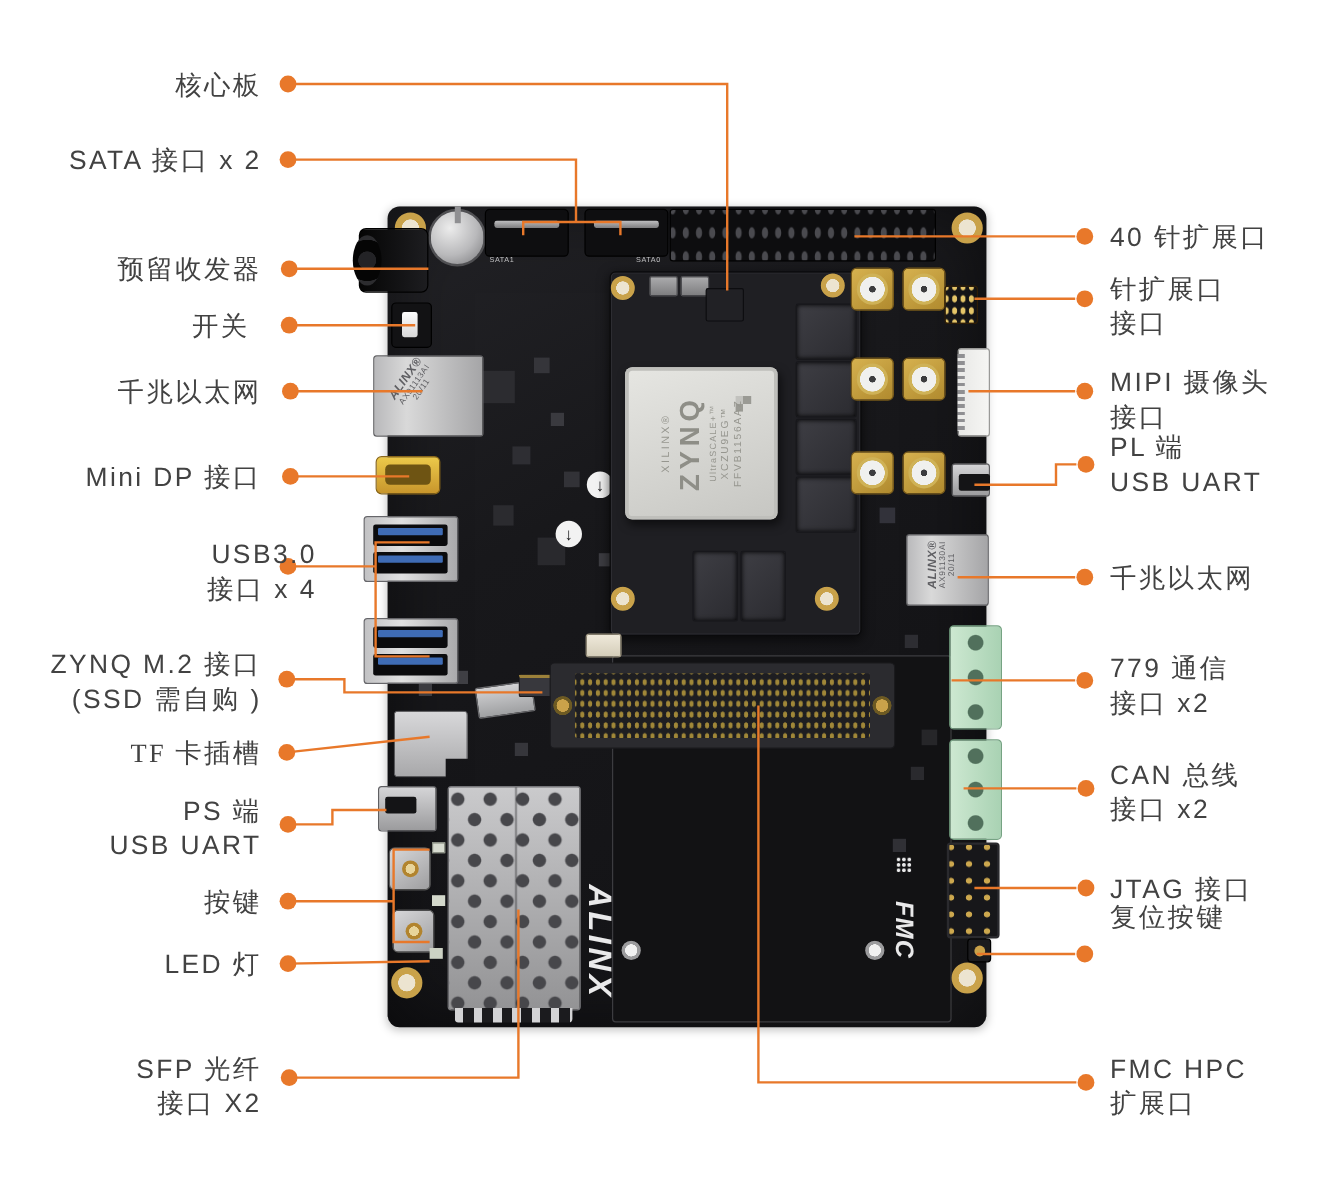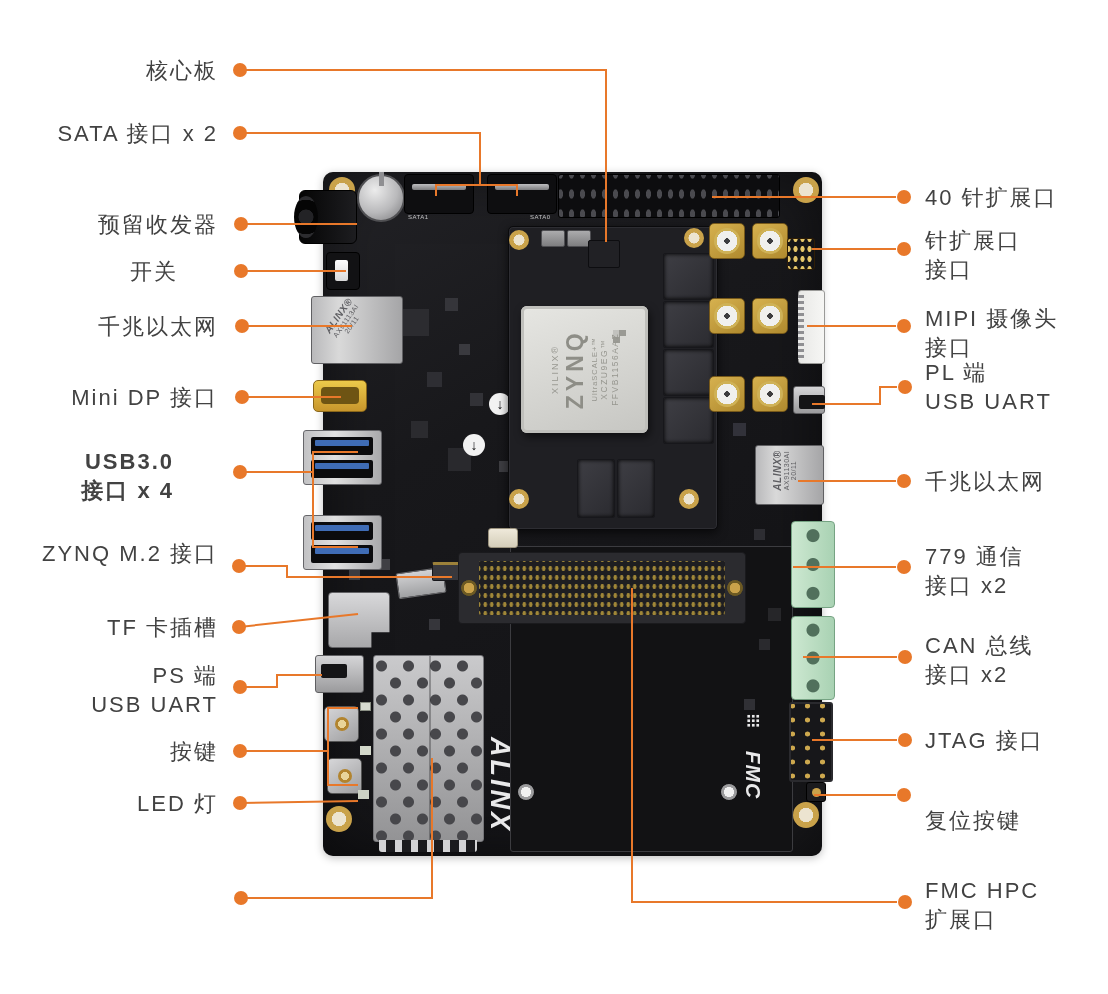--- a/index.html
+++ b/index.html
@@ -336,49 +336,54 @@
 
   <div class="lbl l" style="right:890px;top:56px;">
       <div>核心板</div>
     </div>
   <div class="lbl l" style="right:890px;top:119px;">
       <div>SATA 接口 x 2</div>
     </div>
   <div class="lbl l" style="right:890px;top:210px;">
       <div>预留收发器</div>
     </div>
-  <div class="lbl l" style="right:930px;top:257px;">
+  <div class="lbl l" style="right:900px;top:257px;">
       <div>开关</div>
     </div>
   <div class="lbl l" style="right:890px;top:312px;">
       <div>千兆以太网</div>
     </div>
   <div class="lbl l" style="right:890px;top:383px;">
       <div>Mini DP 接口</div>
     </div>
-  <div class="lbl l" style="right:934px;top:447px;font-weight:bold;">
+  <div class="lbl l" style="right:844px;top:447px;">
       <div>USB3.0</div>
       <div>接口 x 4</div>
     </div>
   <div class="lbl l" style="right:890px;top:539px;">
       <div>ZYNQ M.2 接口</div>
-    </div>
-  <div class="lbl l" style="right:890px;top:613px;">
+      <div>(SSD 需自购 )</div>
+    </div>
+  <div class="lbl l" style="right:890px;top:613px;font-family:Liberation Serif, serif;">
       <div>TF 卡插槽</div>
     </div>
   <div class="lbl l" style="right:890px;top:661px;">
       <div>PS 端</div>
       <div>USB UART</div>
     </div>
   <div class="lbl l" style="right:890px;top:737px;">
       <div>按键</div>
     </div>
   <div class="lbl l" style="right:890px;top:789px;">
       <div>LED 灯</div>
     </div>
+  <div class="lbl l" style="right:890px;top:876px;">
+      <div>SFP 光纤</div>
+      <div>接口 X2</div>
+    </div>
 
   <div class="lbl r" style="left:925px;top:183px;">
       <div>40 针扩展口</div>
     </div>
   <div class="lbl r" style="left:925px;top:226px;">
       <div>针扩展口</div>
       <div>接口</div>
     </div>
   <div class="lbl r" style="left:925px;top:304px;">
       <div>MIPI 摄像头</div>
@@ -395,21 +400,21 @@
       <div>779 通信</div>
       <div>接口 x2</div>
     </div>
   <div class="lbl r" style="left:925px;top:631px;">
       <div>CAN 总线</div>
       <div>接口 x2</div>
     </div>
   <div class="lbl r" style="left:925px;top:726px;">
       <div>JTAG 接口</div>
     </div>
-  <div class="lbl r" style="left:925px;top:806px;text-align:center;">
+  <div class="lbl r" style="left:925px;top:750px;text-align:center;">
       <div>复位按键</div>
     </div>
   <div class="lbl r" style="left:925px;top:876px;">
       <div>FMC HPC</div>
       <div>扩展口</div>
     </div>
 
 </div>
 
 </body></html>

